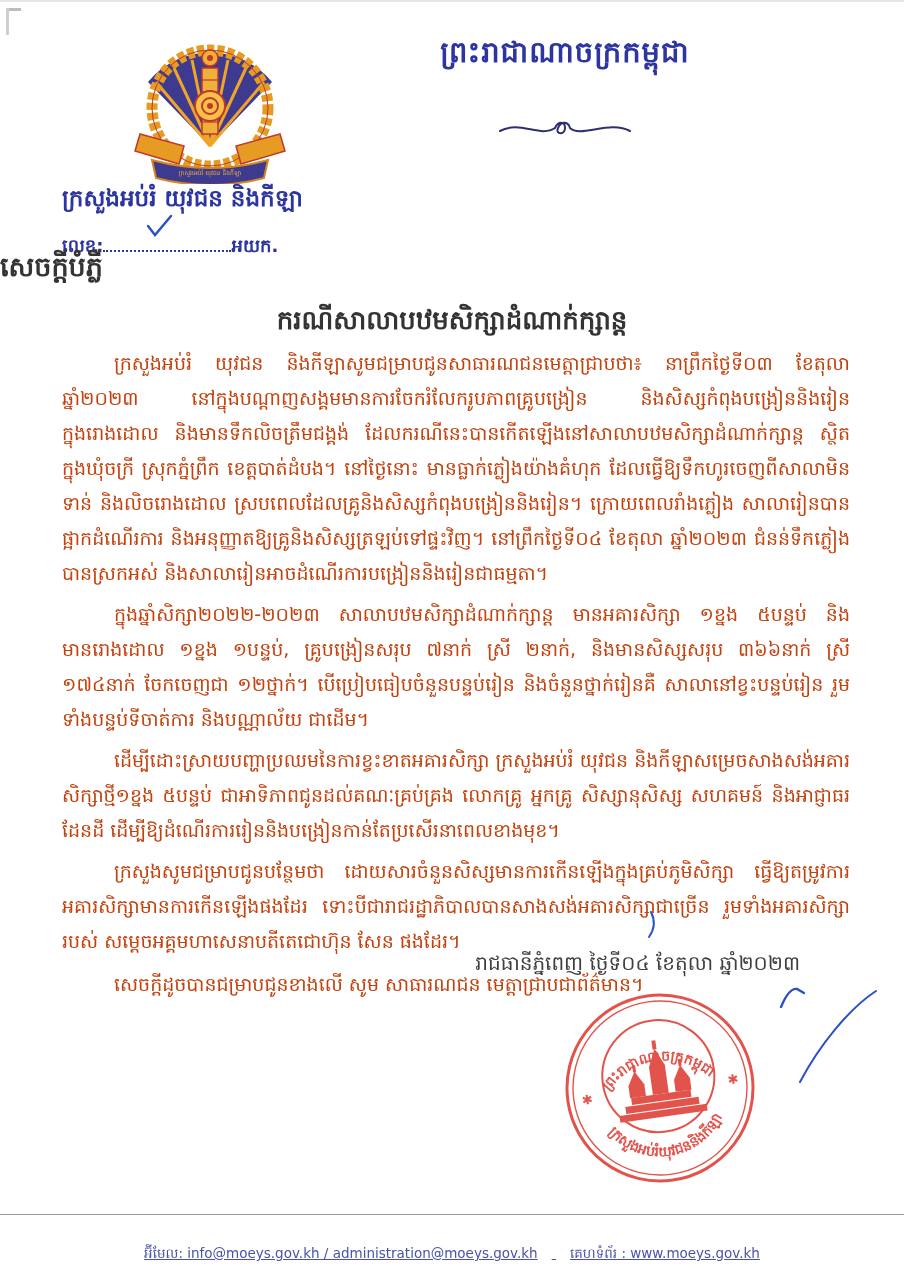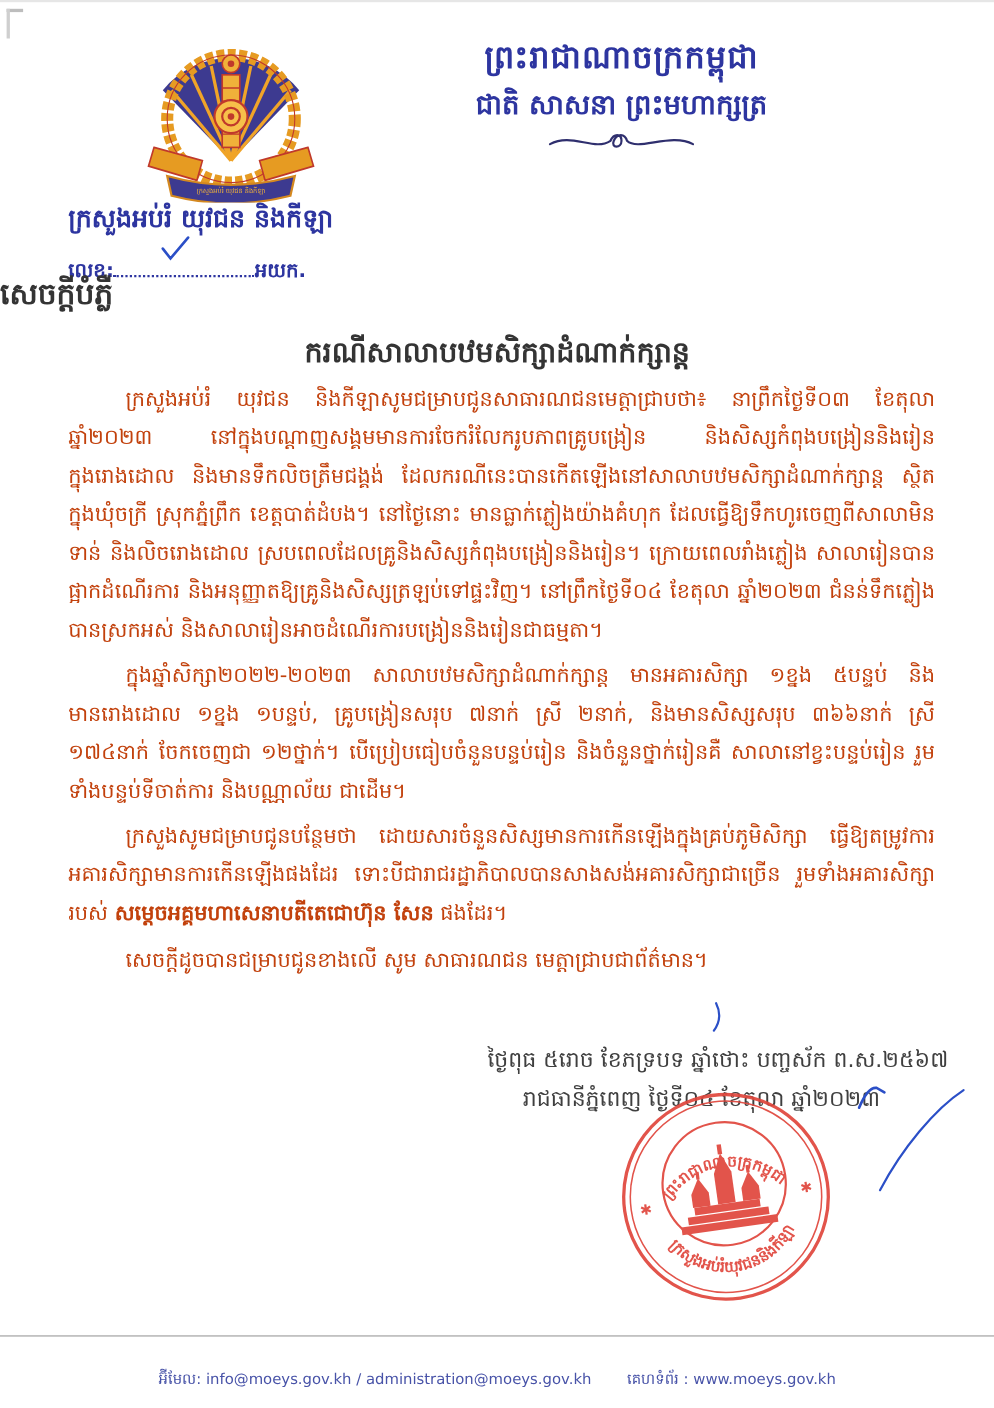--- a/index.html
+++ b/index.html
@@ -29,39 +29,39 @@
   .title-1{position:absolute;top:250px;left:0;width:904px;text-align:left;
     font-size:27px;font-weight:bold;color:#343434;}
   .title-2{position:absolute;top:288px;left:0;width:904px;text-align:center;
     font-size:26px;font-weight:bold;color:#343434;margin-top:16px;}
 
   
   .body-col{position:absolute;top:346px;left:62px;width:788px;}
   .body-col p{margin:0 0 6px 0;font-size:19px;line-height:35px;text-align:justify;
     text-indent:52px;color:#c2410c;}
   .body-col p.closing{margin-top:8px;}
-  .bold-name{font-weight:bold;}
+  .bold-name{font-weight:normal;}
 
   
   .dateline{position:absolute;top:946px;right:42px;width:560px;text-align:right;
     font-size:20px;line-height:35px;color:#3f3f3f;}
   .dateline .greg{padding-right:62px;}
 
   
   .stamp{position:absolute;top:988px;left:560px;opacity:.92;}
 
   
   .pen{position:absolute;top:0;left:0;pointer-events:none;}
 
   
   .footer-rule{position:absolute;top:1214px;left:0;width:904px;height:1px;background:#9a9a9a;}
   .footer-1{position:absolute;top:1222px;left:0;width:904px;text-align:center;
     font-size:13.5px;color:#4853a8;}
   .footer-2{position:absolute;top:1245px;left:0;width:904px;text-align:center;
-    font-size:13.5px;color:#4853a8;}
+    font-size:13.5px;color:#4853a8;text-decoration:underline;}
   .footer-2 .seg{margin:0 14px;}
 </style>
 </head>
 <body>
 
 <div id="page">
 
   <div class="scan-top-line"></div>
   <div class="scan-corner-h"></div>
   <div class="scan-corner-v"></div>
@@ -96,21 +96,20 @@
       <circle cx="88" cy="64" r="15" fill="#f7c04a" stroke="#c0392b" stroke-width="2"></circle>
       <circle cx="88" cy="64" r="8" fill="none" stroke="#c0392b" stroke-width="2"></circle>
       <circle cx="88" cy="64" r="3" fill="#c0392b"></circle>
 
       <path d="M30,118 Q88,134 146,118 L142,136 Q88,150 34,136 Z" fill="#3d3a90" stroke="#d4881f" stroke-width="2"></path>
       <text x="88" y="133" text-anchor="middle" font-size="6" fill="#f0b13a">ក្រសួងអប់រំ យុវជន និងកីឡា</text>
     </svg>
   </div>
 
   <div class="kingdom-1">ព្រះរាជាណាចក្រកម្ពុជា</div>
-  <div class="kingdom-2">ជាតិ សាសនា ព្រះមហាក្សត្រ</div>
   <div class="flourish">
     <svg width="140" height="22" viewBox="0 0 140 22">
       <path d="M5,13 C25,2 45,20 60,10 c3,-7 10,-7 10,0 c0,7 -10,7 -7,0 c3,-7 10,-7 12,0 C85,20 115,2 135,13" fill="none" stroke="#2f2f6e" stroke-width="2" stroke-linecap="round"></path>
     </svg>
   </div>
 
   <div class="ministry">ក្រសួងអប់រំ យុវជន និងកីឡា</div>
   <div class="refline">
     <span>លេខ:</span><span class="ref-dots"><span class="ref-check">
       <svg width="30" height="24" viewBox="0 0 30 24">
@@ -118,26 +117,26 @@
       </svg>
     </span></span><span>អយក.</span>
   </div>
 
   <div class="title-1">សេចក្តីបំភ្លឺ</div>
   <div class="title-2">ករណីសាលាបឋមសិក្សាដំណាក់ក្សាន្ត</div>
 
   <div class="body-col">
     <p>ក្រសួងអប់រំ យុវជន និងកីឡាសូមជម្រាបជូនសាធារណជនមេត្តាជ្រាបថា៖ នាព្រឹកថ្ងៃទី០៣ ខែតុលា ឆ្នាំ២០២៣ នៅក្នុងបណ្តាញសង្គមមានការចែករំលែករូបភាពគ្រូបង្រៀន និងសិស្សកំពុងបង្រៀននិងរៀនក្នុងរោងដោល និងមានទឹកលិចត្រឹមជង្គង់ ដែលករណីនេះបានកើតឡើងនៅសាលាបឋមសិក្សាដំណាក់ក្សាន្ត ស្ថិតក្នុងឃុំចក្រី ស្រុកភ្នំព្រឹក ខេត្តបាត់ដំបង។ នៅថ្ងៃនោះ មានធ្លាក់ភ្លៀងយ៉ាងគំហុក ដែលធ្វើឱ្យទឹកហូរចេញពីសាលាមិនទាន់ និងលិចរោងដោល ស្របពេលដែលគ្រូនិងសិស្សកំពុងបង្រៀននិងរៀន។ ក្រោយពេលរាំងភ្លៀង សាលារៀនបានផ្អាកដំណើរការ និងអនុញ្ញាតឱ្យគ្រូនិងសិស្សត្រឡប់ទៅផ្ទះវិញ។ នៅព្រឹកថ្ងៃទី០៤ ខែតុលា ឆ្នាំ២០២៣ ជំនន់ទឹកភ្លៀងបានស្រកអស់ និងសាលារៀនអាចដំណើរការបង្រៀននិងរៀនជាធម្មតា។</p>
     <p>ក្នុងឆ្នាំសិក្សា២០២២-២០២៣ សាលាបឋមសិក្សាដំណាក់ក្សាន្ត មានអគារសិក្សា ១ខ្នង ៥បន្ទប់ និងមានរោងដោល ១ខ្នង ១បន្ទប់, គ្រូបង្រៀនសរុប ៧នាក់ ស្រី ២នាក់, និងមានសិស្សសរុប ៣៦៦នាក់ ស្រី ១៧៤នាក់ ចែកចេញជា ១២ថ្នាក់។ បើប្រៀបធៀបចំនួនបន្ទប់រៀន និងចំនួនថ្នាក់រៀនគឺ សាលានៅខ្វះបន្ទប់រៀន រួមទាំងបន្ទប់ទីចាត់ការ និងបណ្ណាល័យ ជាដើម។</p>
+    <p>ដើម្បីដោះស្រាយបញ្ហាប្រឈមនៃការខ្វះខាតអគារសិក្សា ក្រសួងអប់រំ យុវជន និងកីឡាសម្រេចសាងសង់អគារសិក្សាថ្មី១ខ្នង ៥បន្ទប់ ជាអាទិភាពជូនដល់គណៈគ្រប់គ្រង លោកគ្រូ អ្នកគ្រូ សិស្សានុសិស្ស សហគមន៍ និងអាជ្ញាធរដែនដី ដើម្បីឱ្យដំណើរការរៀននិងបង្រៀនកាន់តែប្រសើរនាពេលខាងមុខ។</p>
     <p><span>ក្រសួងសូមជម្រាបជូនបន្ថែមថា ដោយសារចំនួនសិស្សមានការកើនឡើងក្នុងគ្រប់ភូមិសិក្សា ធ្វើឱ្យតម្រូវការអគារសិក្សាមានការកើនឡើងផងដែរ ទោះបីជារាជរដ្ឋាភិបាលបានសាងសង់អគារសិក្សាជាច្រើន រួមទាំងអគារសិក្សារបស់ </span><span class="bold-name">សម្តេចអគ្គមហាសេនាបតីតេជោហ៊ុន សែន</span><span> ផងដែរ។</span></p>
     <p class="closing">សេចក្តីដូចបានជម្រាបជូនខាងលើ សូម សាធារណជន មេត្តាជ្រាបជាព័ត៌មាន។</p>
   </div>
 
   <div class="dateline">
-    <div>ថ្ងៃពុធ ៥រោច ខែភទ្របទ ឆ្នាំថោះ បញ្ចស័ក ព.ស.២៥៦៧</div>
     <div class="greg">រាជធានីភ្នំពេញ ថ្ងៃទី០៤ ខែតុលា ឆ្នាំ២០២៣</div>
   </div>
 
   <div class="stamp">
     <svg width="200" height="200" viewBox="-100 -100 200 200" style="transform:rotate(-8deg);">
       <defs>
         <path id="arcTop" d="M -64,20 A 67 67 0 0 1 64,20"></path>
         <path id="arcBottom" d="M -63,26 A 68 68 0 0 0 63,26"></path>
       </defs>
       <circle cx="0" cy="0" r="93" fill="none" stroke="#e0463c" stroke-width="3"></circle>

